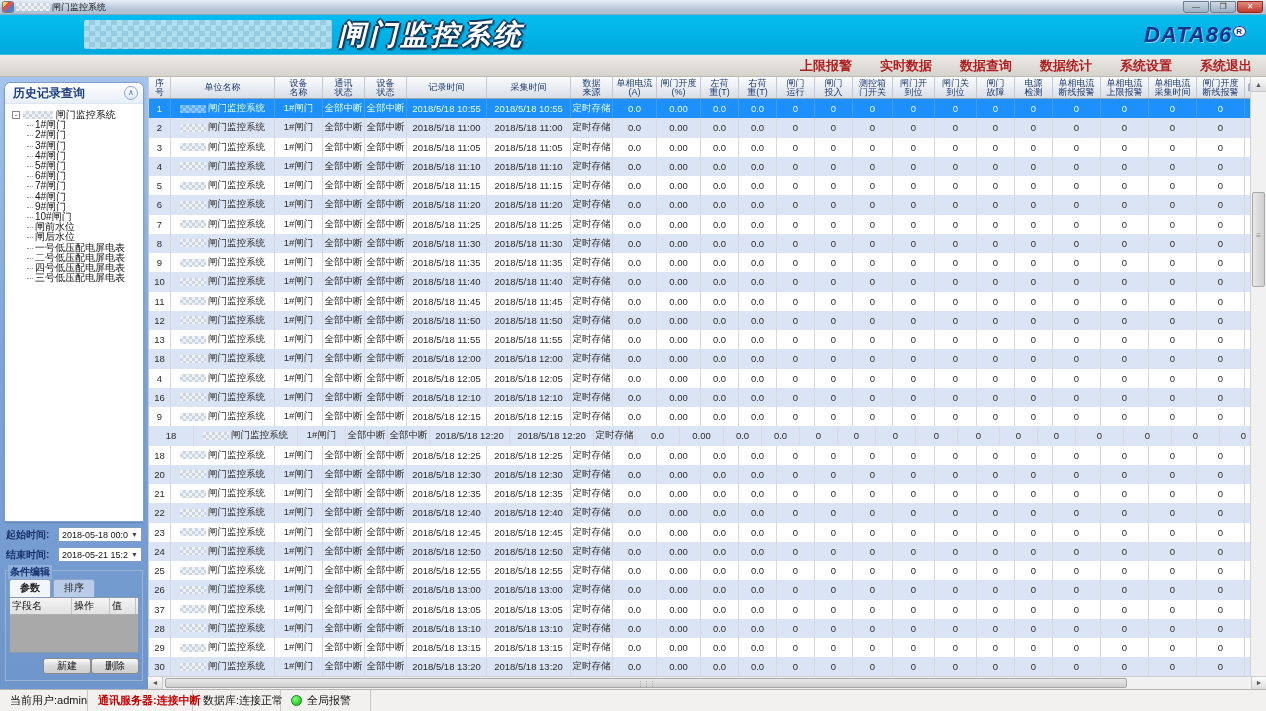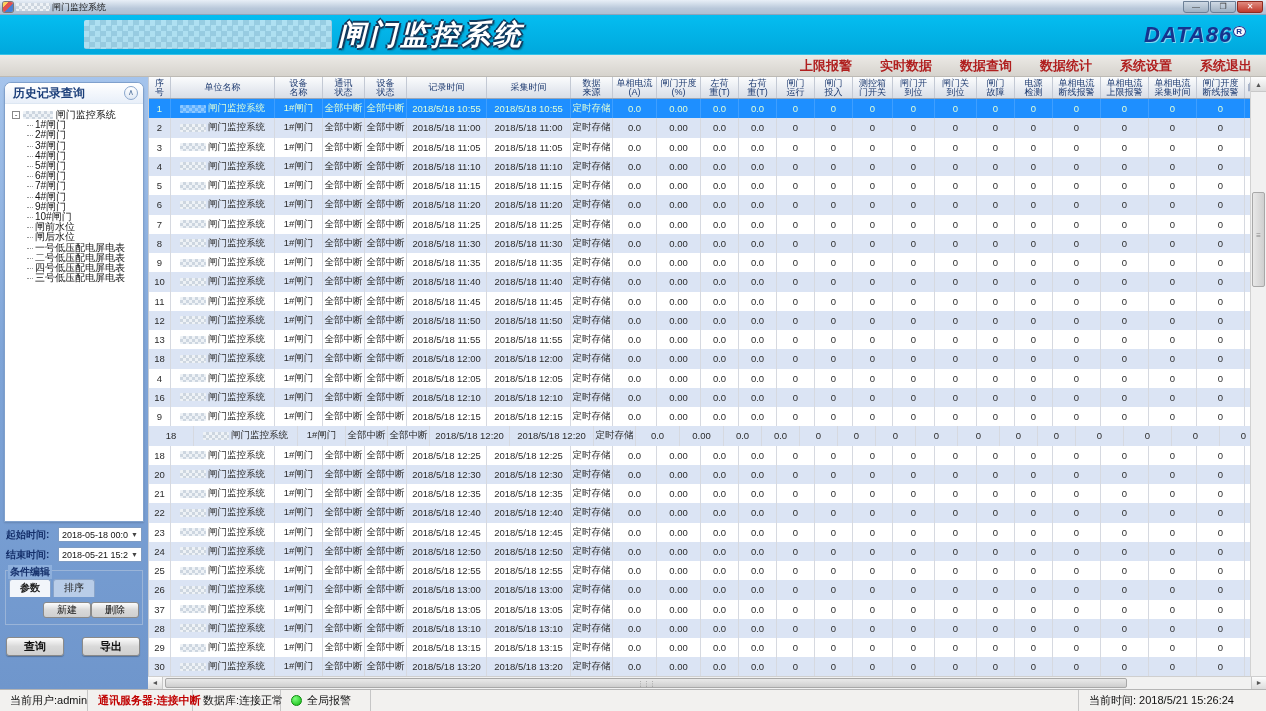--- a/index.html
+++ b/index.html
@@ -178,30 +178,33 @@
         <span class="arrow">▼</span>
       </span>
     </div>
 
     <div class="condbox">
       <span class="cond-label">条件编辑</span>
       <div class="tabs" id="cond-tabs">
           <span class="tab active">参数</span>
           <span class="tab">排序</span>
         </div>
+      <div class="fieldlist">
+        <div class="fieldlist-header" id="fieldlist-header">
+            <span class="fl-col" style="width: 62px;">字段名</span>
+            <span class="fl-col" style="width: 38px;">操作</span>
+            <span class="fl-col" style="width: 26px;">值</span>
+          </div>
+      </div>
       <div class="btnrow">
         <button class="btn">新建</button>
         <button class="btn">删除</button>
       </div>
     </div>
 
-    <div class="bottom-btns">
-      <button class="btn lg">查询</button>
-      <button class="btn lg">导出</button>
-    </div>
   </div>
 
   <div class="content">
     <div class="grid-zone">
       <div class="grid-table">
         <div class="header-row" id="grid-header">
             <div class="hcell" style="width: 22px;">
               <span>序</span>
               <span>号</span>
             </div>
@@ -1182,14 +1185,13 @@
 
 <div class="statusbar">
   <div class="status-sec user">当前用户:admin</div>
   <div class="status-sec comm">通讯服务器:连接中断</div>
   <div class="status-sec db">数据库:连接正常</div>
   <div class="status-sec alarm">
     <span class="green-dot"></span>
     <span>全局报警</span>
   </div>
   <div class="status-spacer"></div>
-  <div class="status-sec time">当前时间:  2018/5/21 15:26:24</div>
 </div>
 
 </body></html>

